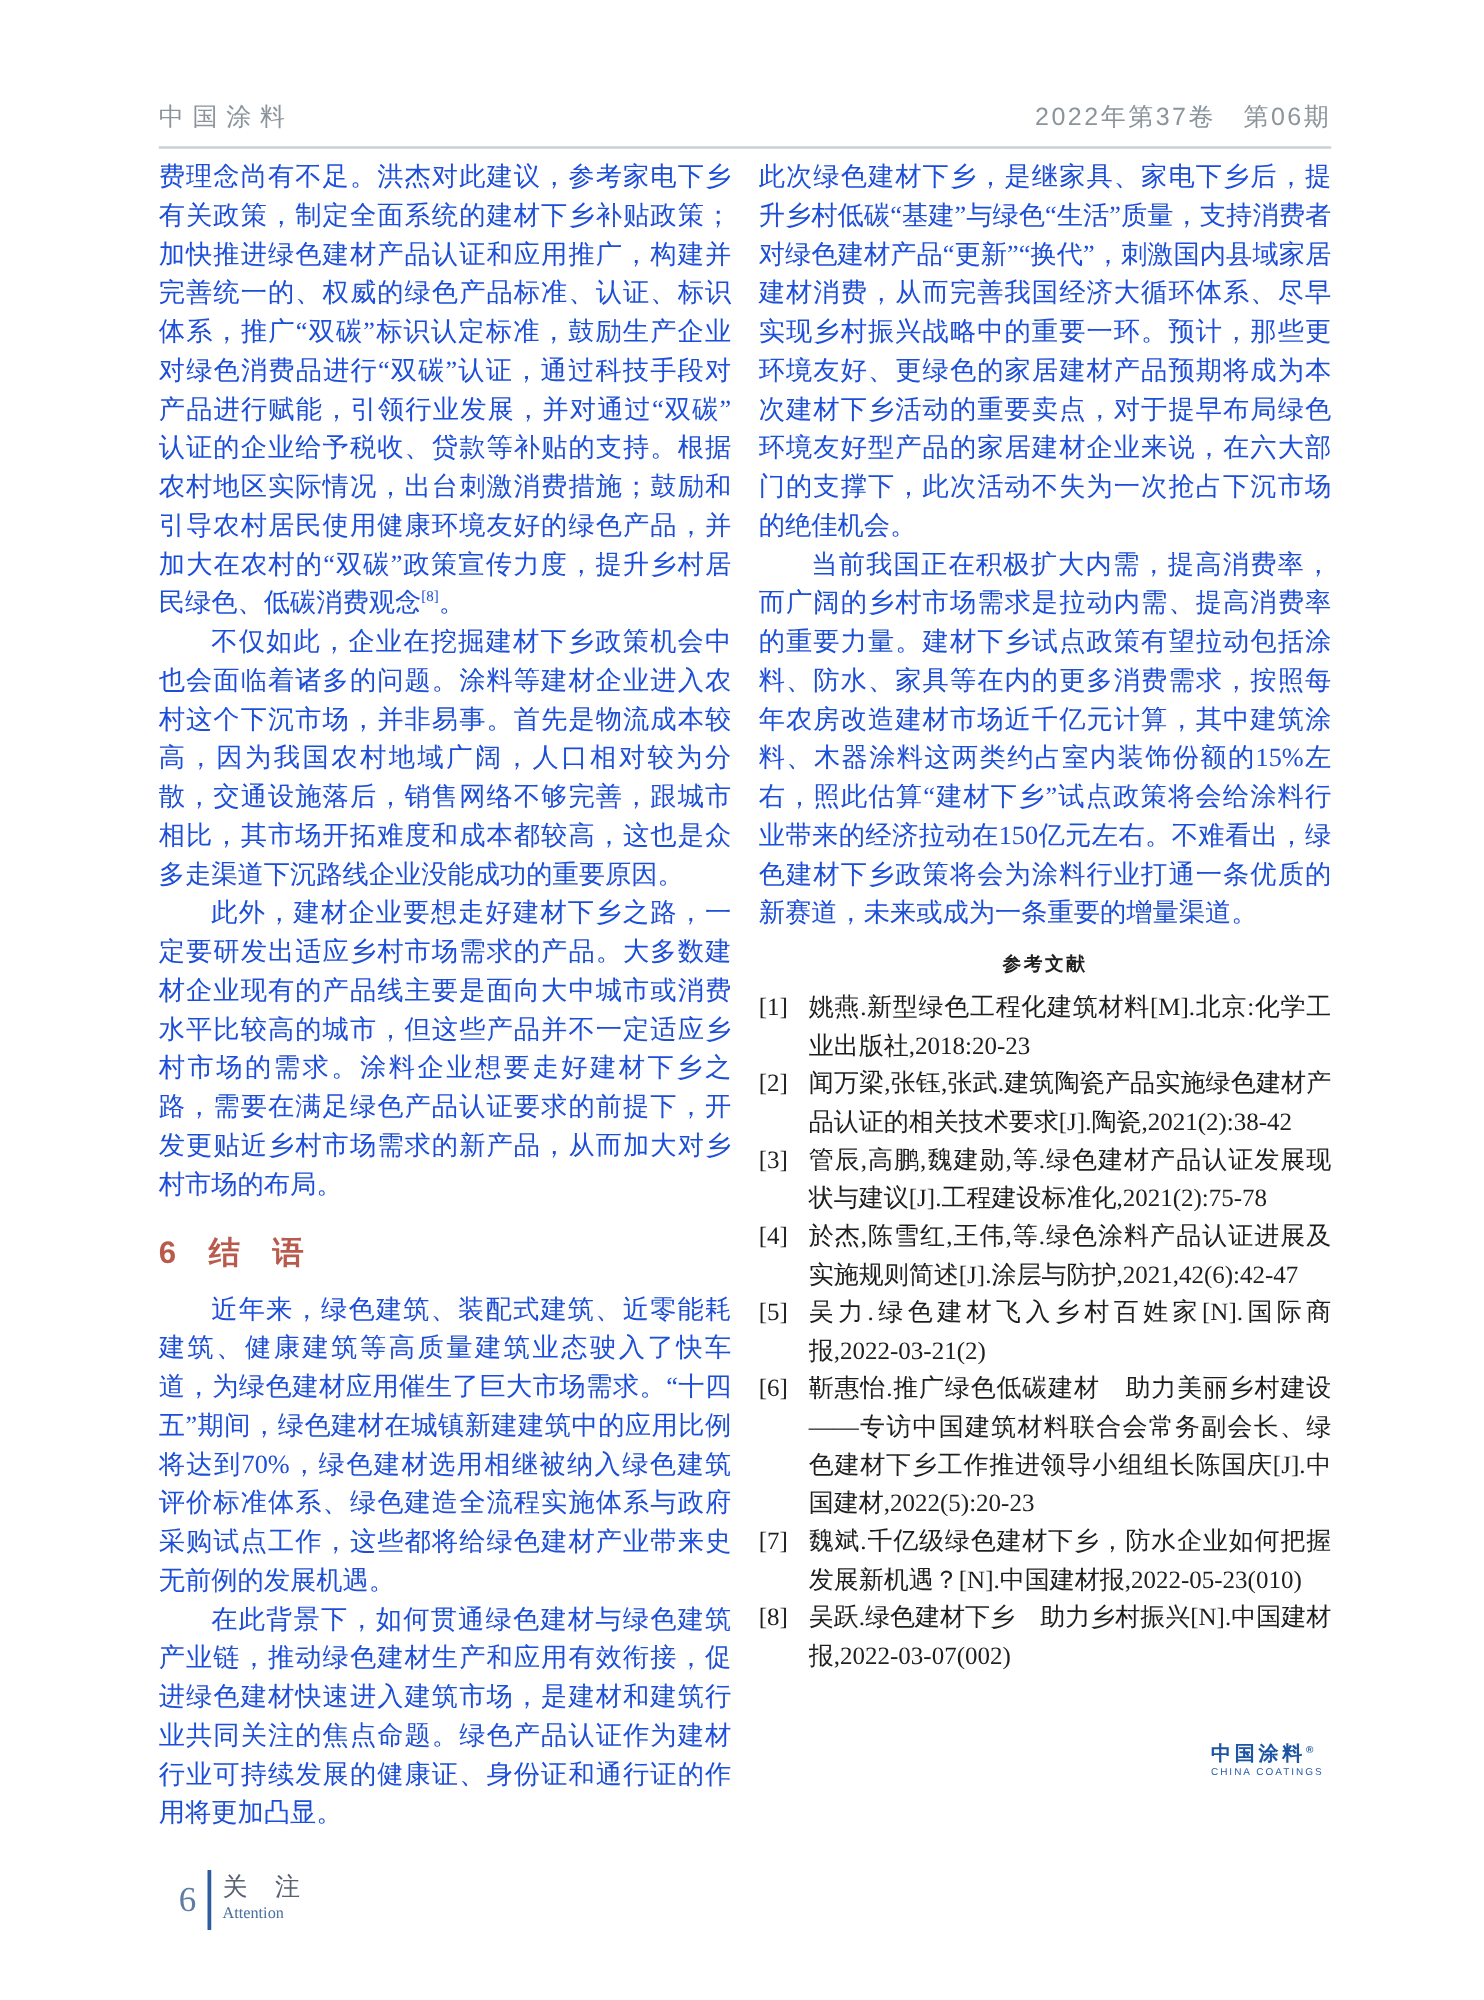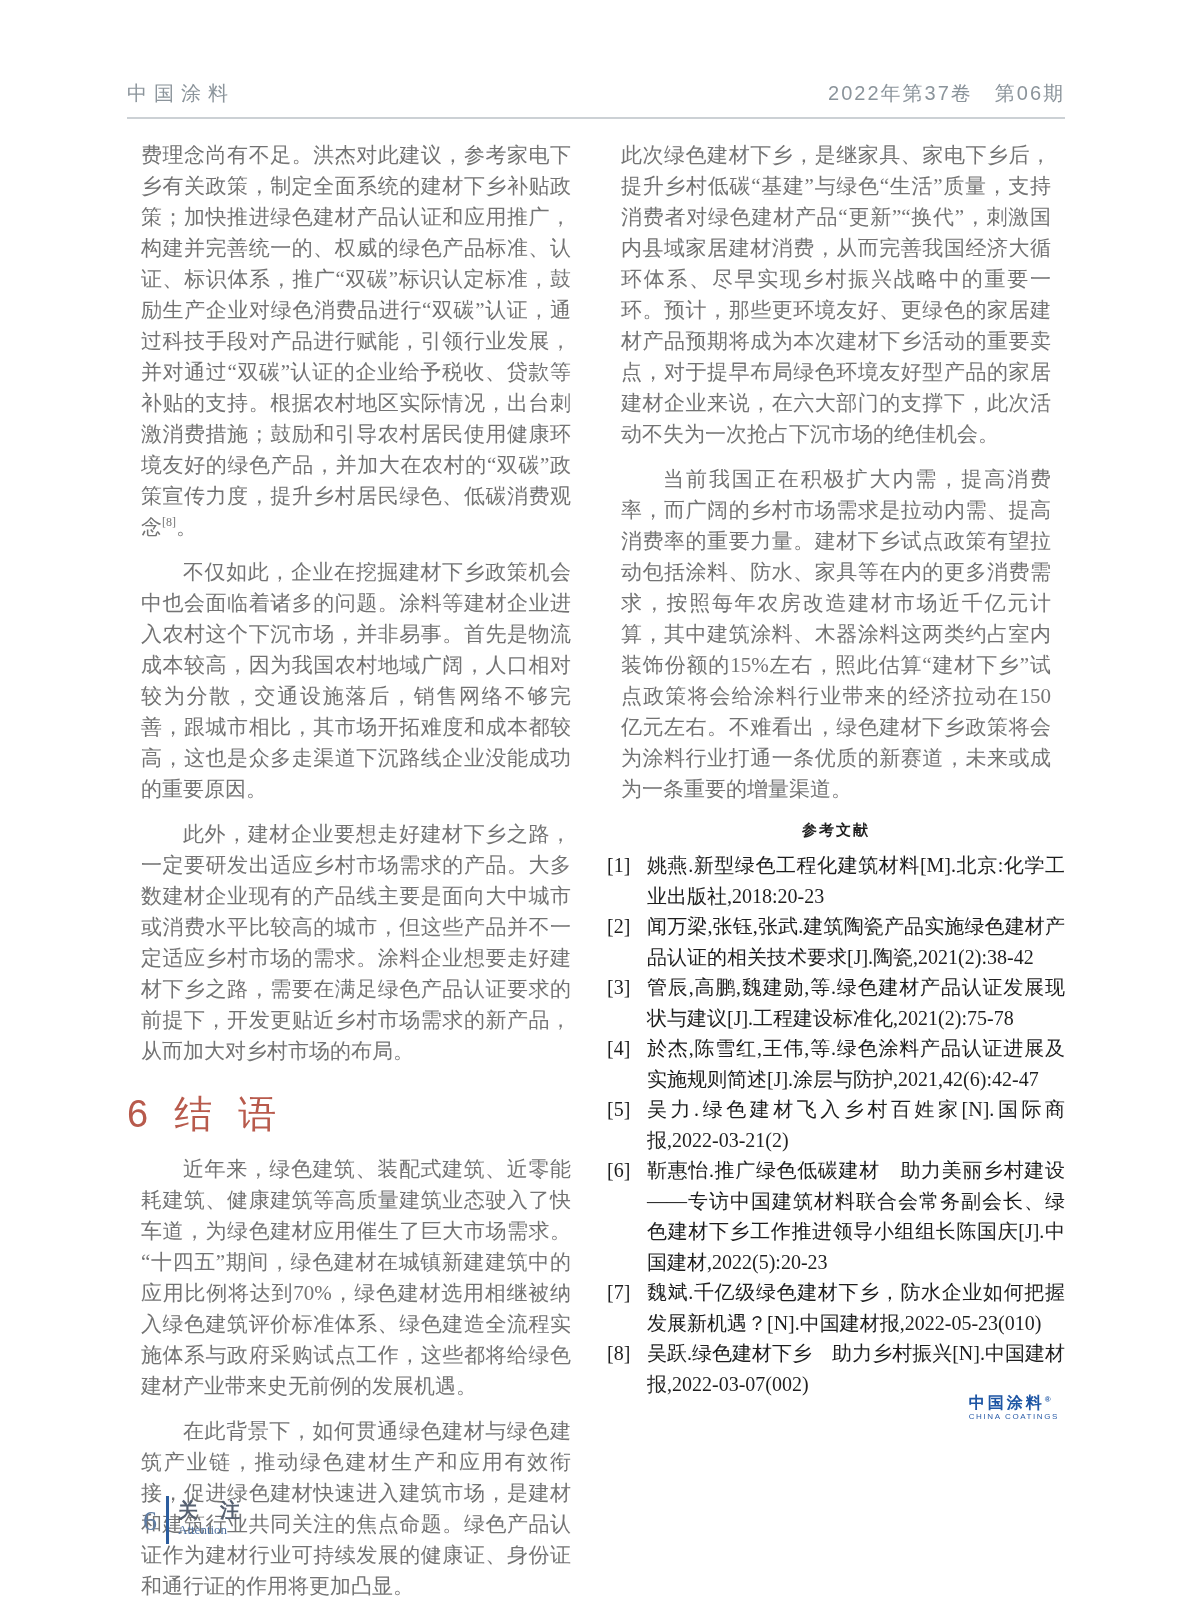--- a/index.html
+++ b/index.html
@@ -49,38 +49,38 @@
     right: 122px;
     top: 126px;
     display: flex;
     gap: 22px;
   }
   .column {
     flex: 1 1 0;
     min-width: 0;
   }
   .body-para {
-    margin: 14px;
+    margin: 0;
     font-size: 21px;
     line-height: 31px;
     text-align: justify;
-    color: #737373;
+    color: #1d4ed8;
   }
   .body-para.indent { text-indent: 2em; }
   .body-para sup {
     font-size: 12px;
     line-height: 0;
     vertical-align: super;
   }
   
   .section-heading {
     margin: 22px 0 14px 0;
     font-family: "Liberation Sans", sans-serif;
-    font-weight: normal;
-    font-size: 38px;
+    font-weight: bold;
+    font-size: 25px;
     color: #b85a4c;
     letter-spacing: 0;
   }
   .heading-number { margin-right: 26px; }
   .heading-title { letter-spacing: 26px; }
   
   .ref-heading {
     text-align: center;
     font-weight: bold;
     font-size: 15px;
@@ -145,21 +145,21 @@
   }
   .footer .footer-bar {
     width: 3px;
     height: 48px;
     background: #2c5d9e;
     margin-right: 9px;
   }
   .footer .footer-text { padding-top: 2px; }
   .footer .section-cn {
     font-family: "Liberation Sans", sans-serif;
-    font-weight: bold;
+    font-weight: normal;
     font-size: 20px;
     letter-spacing: 22px;
     color: #566070;
     line-height: 24px;
   }
   .footer .section-en {
     font-size: 13px;
     color: #4a6fa0;
     line-height: 16px;
   }

